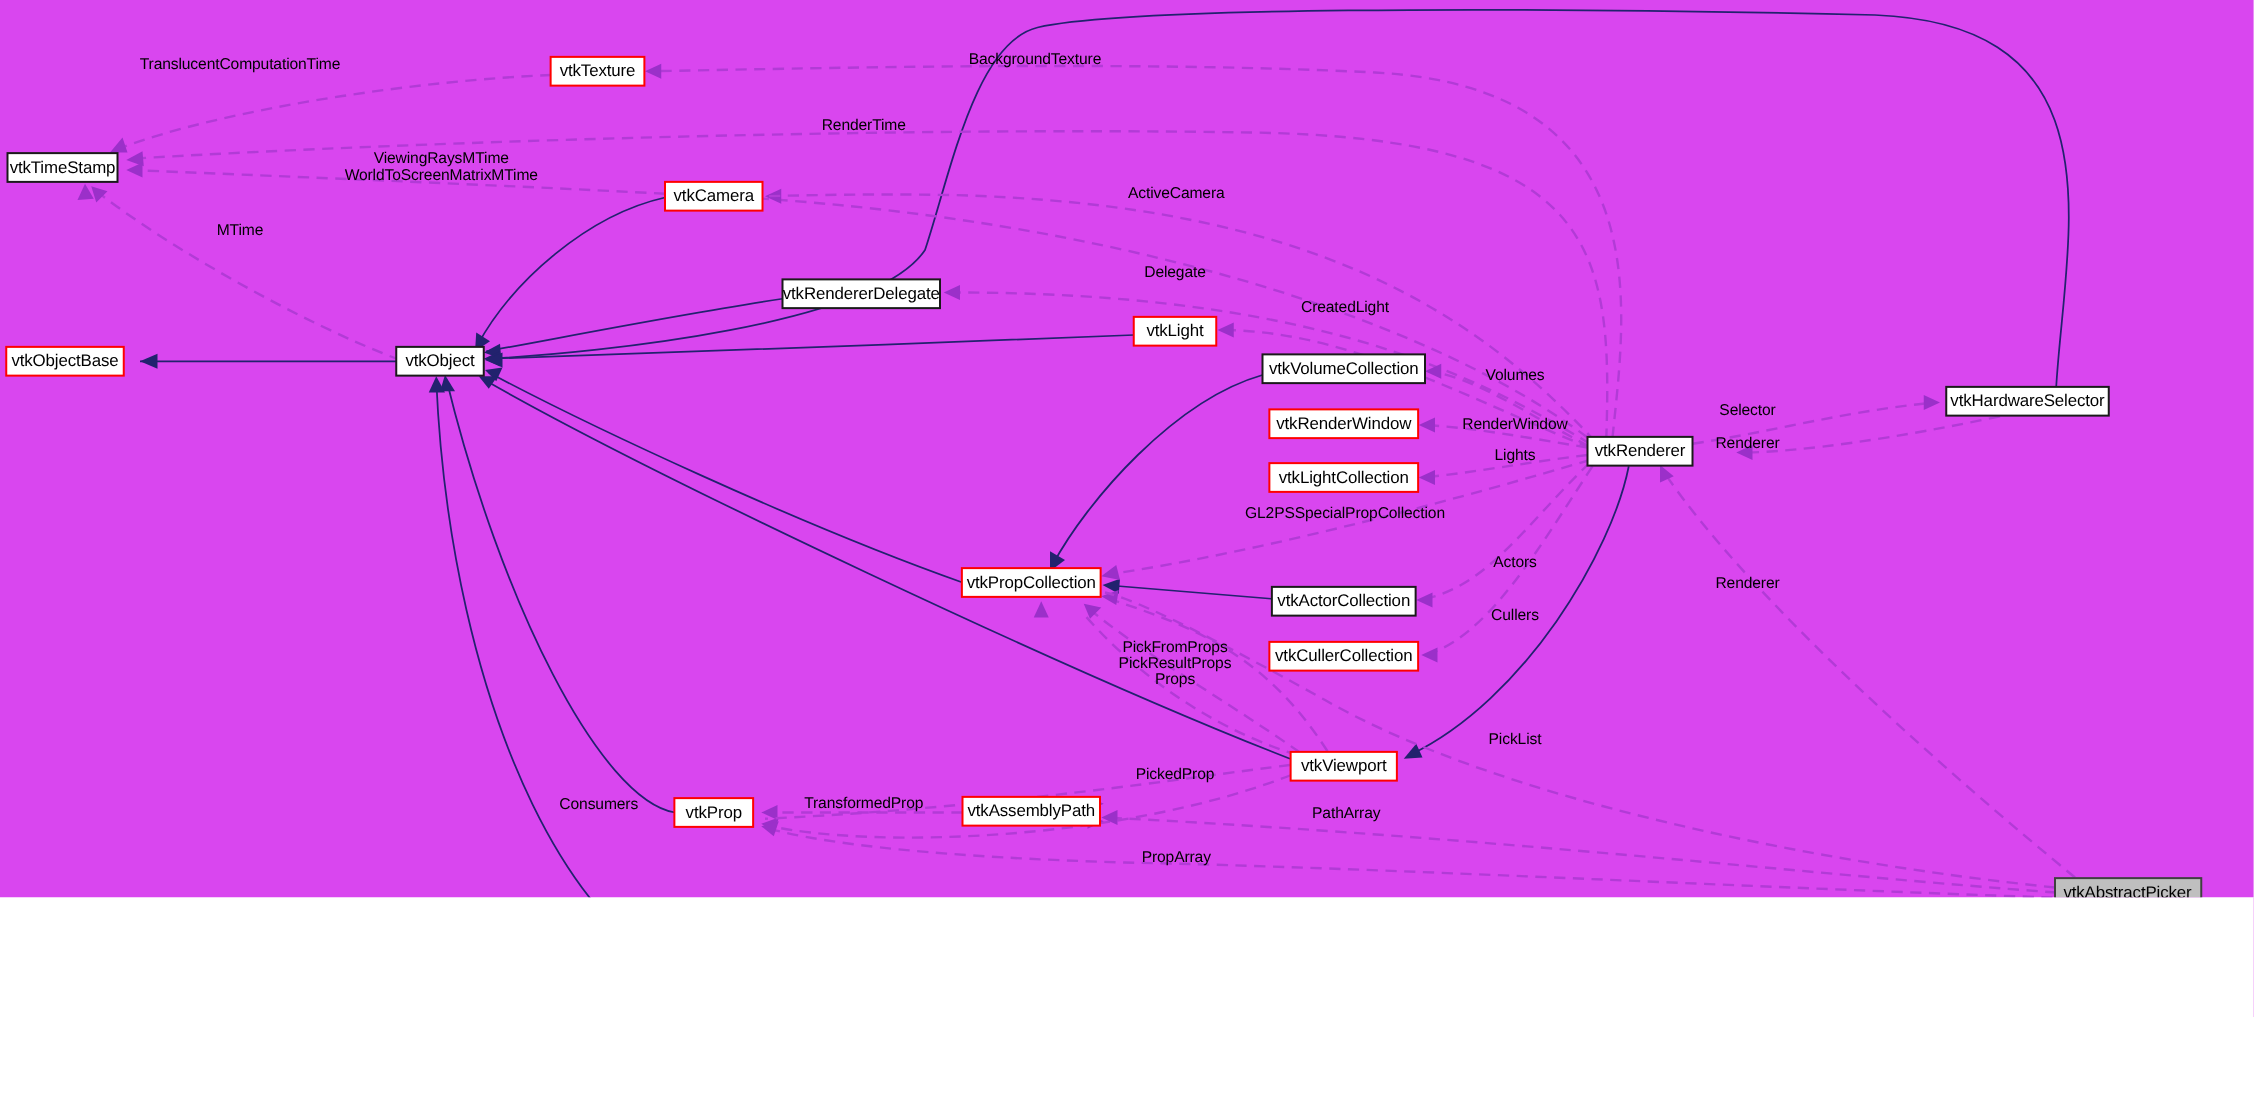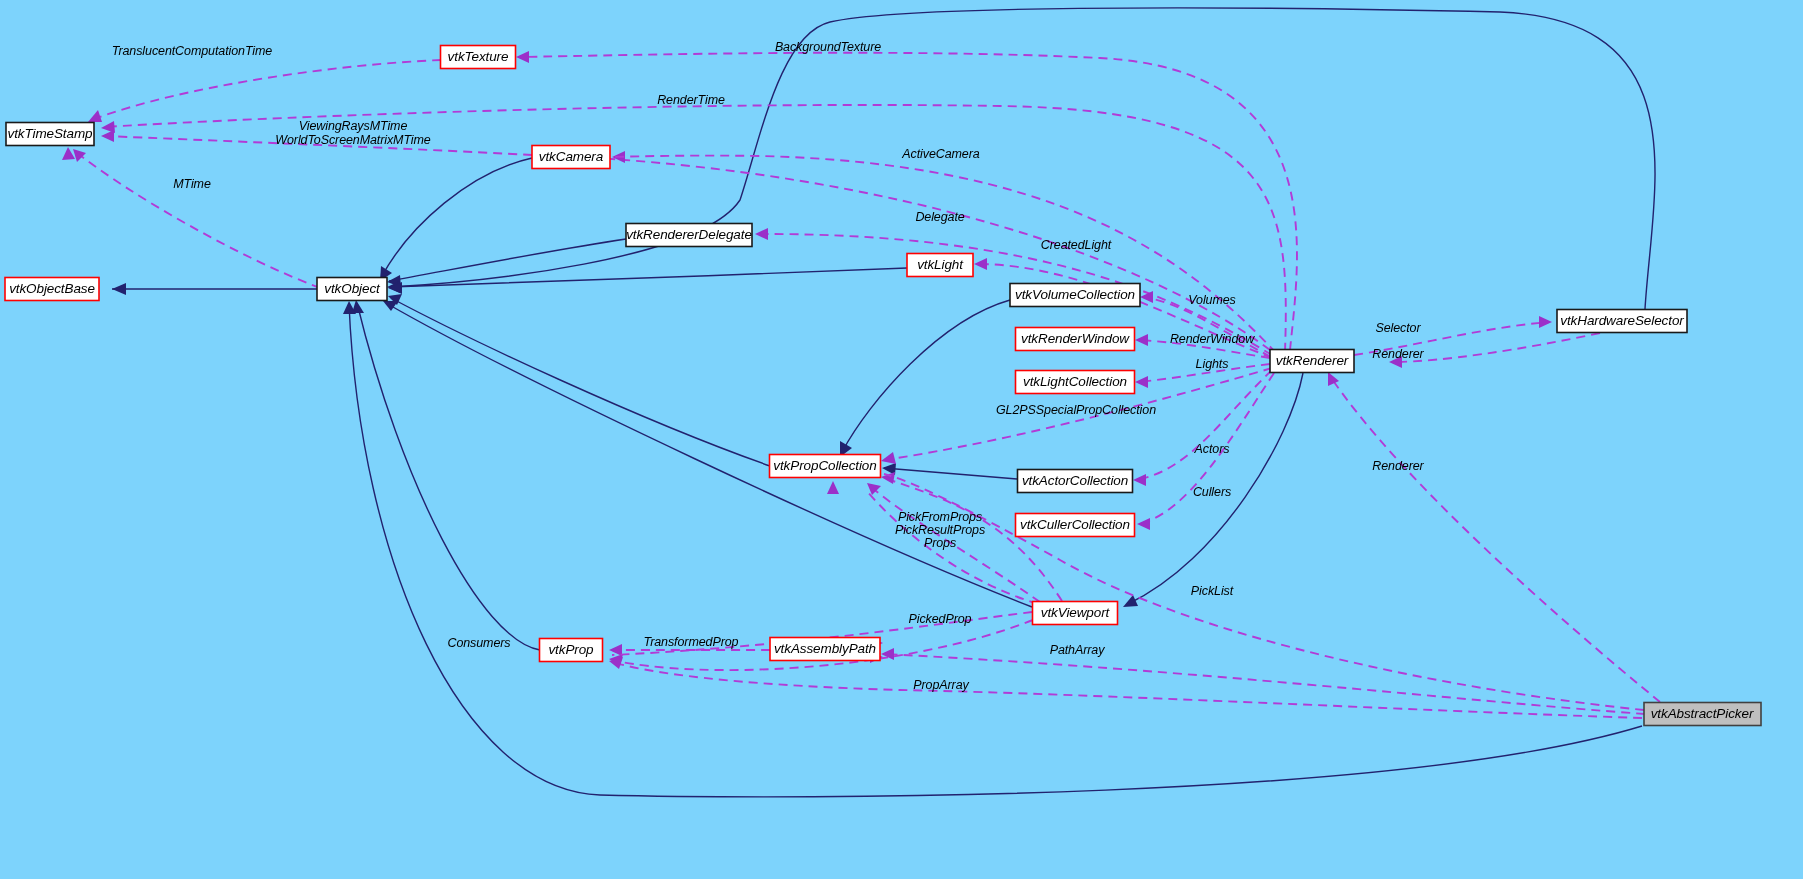--- a/index.html
+++ b/index.html
@@ -3,25 +3,24 @@
 <meta charset="utf-8">
 <style>
   html, body {
     margin: 0;
     padding: 0;
     background: #ffffff;
   }
   #diagram-root {
     position: relative;
     width: 1803px;
-    height: 879px;
-    background: #7dd3fc;
+    height: 718px;
+    background: #d946ef;
     overflow: hidden;
     font-family: "Liberation Sans", sans-serif;
-    font-style: italic;
   }
   svg#graph {
     position: absolute;
     left: 0;
     top: 0;
     width: 1803px;
     height: 879px;
   }
   .node-rect {
     stroke-width: 1.6px;

